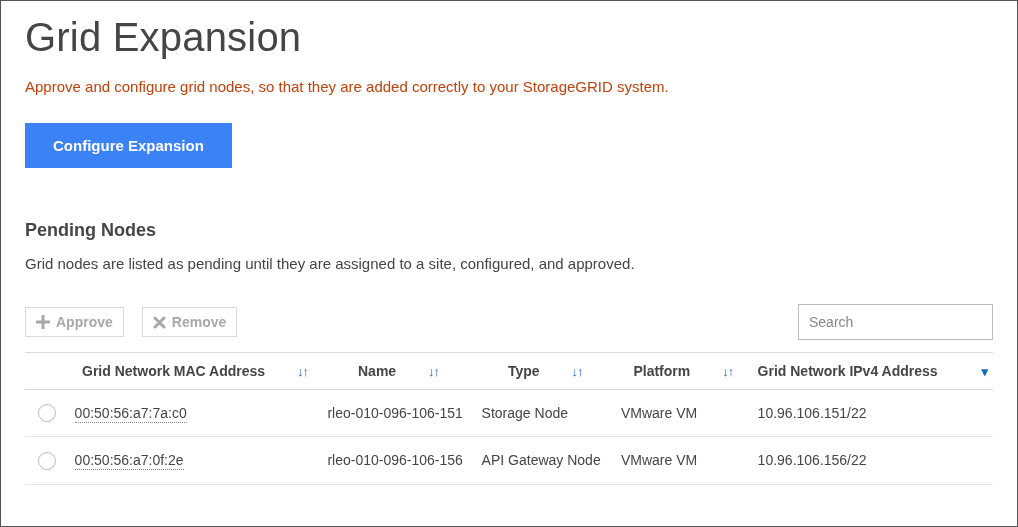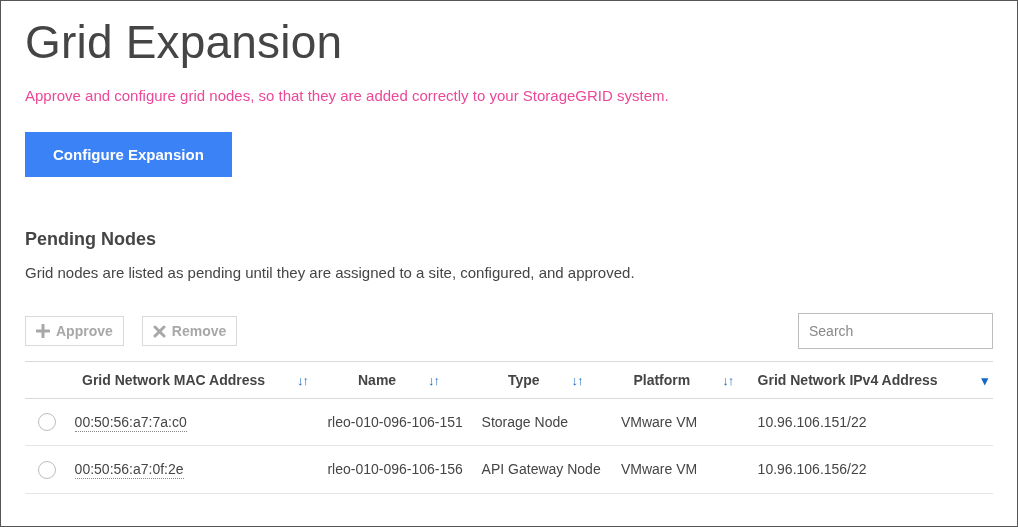--- a/index.html
+++ b/index.html
@@ -12,29 +12,29 @@
   }
   .frame {
     width: 1018px;
     height: 527px;
     box-sizing: border-box;
     border: 1px solid #555;
     padding: 8px 24px 0 24px;
     overflow: hidden;
   }
   h1.page-title {
-    font-size: 46px;
+    font-size: 40px;
     font-weight: 300;
     color: #454545;
     margin: 6px 0 18px 0;
     letter-spacing: 0.2px;
   }
   .page-desc {
     font-size: 15px;
-    color: #ec4899;
+    color: #c2410c;
     margin: 0 0 28px 0;
   }
   .btn-primary {
     display: inline-block;
     background: #3b82f6;
     color: #fff;
     font-weight: 600;
     font-size: 15px;
     padding: 14px 28px;
     border: none;

